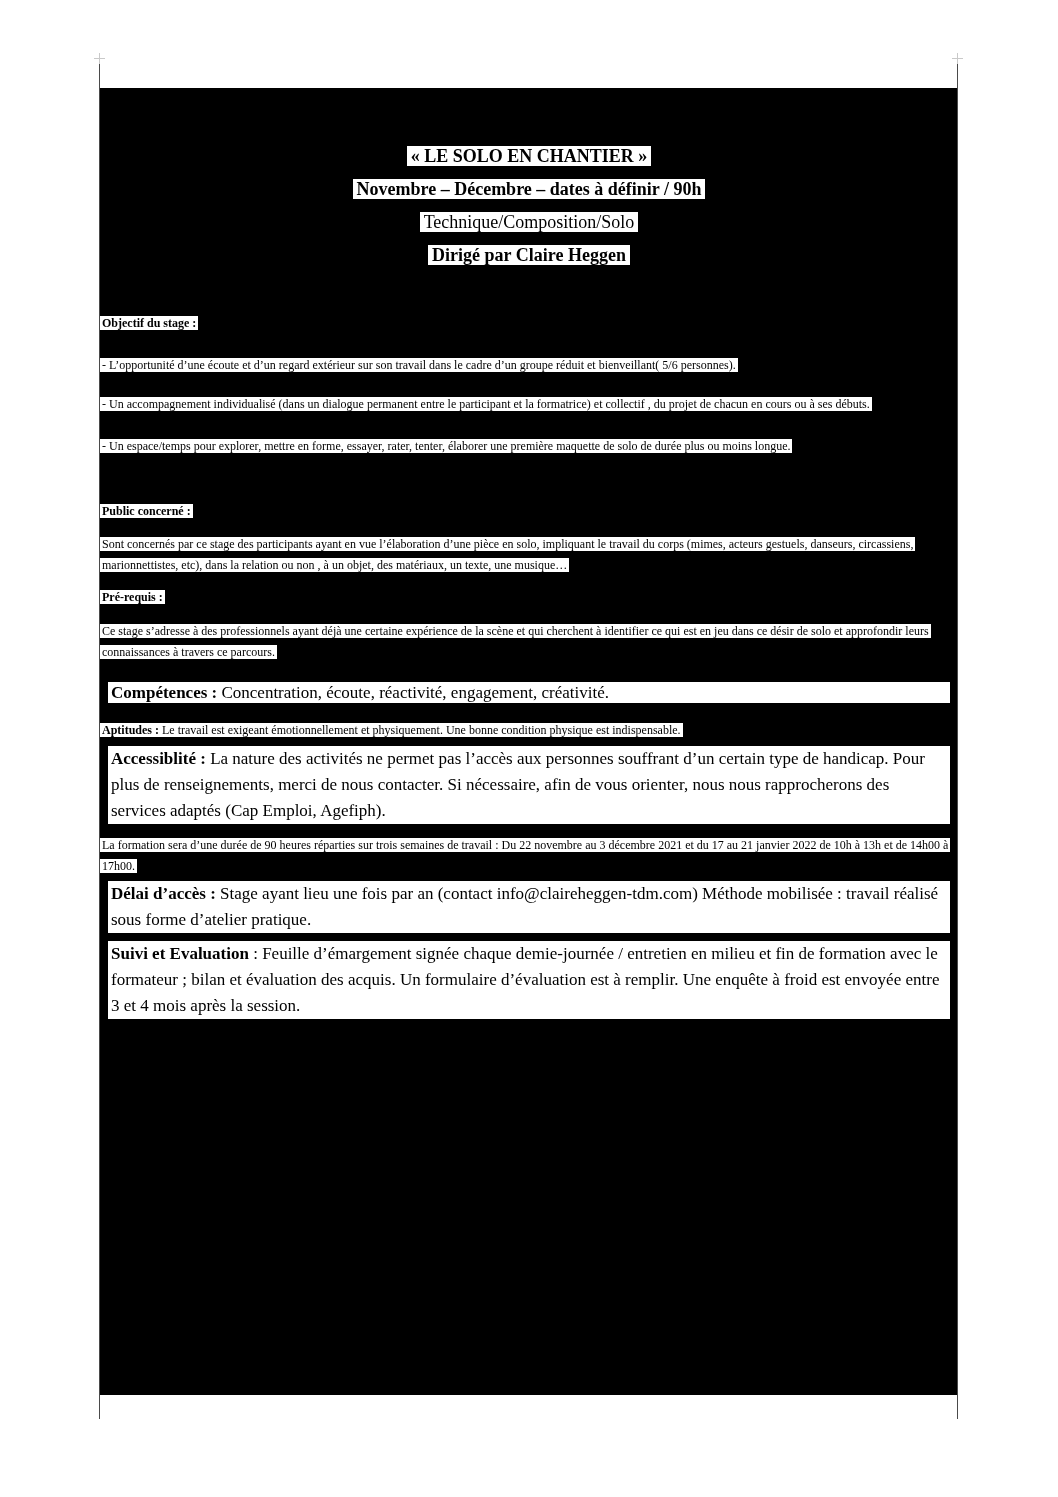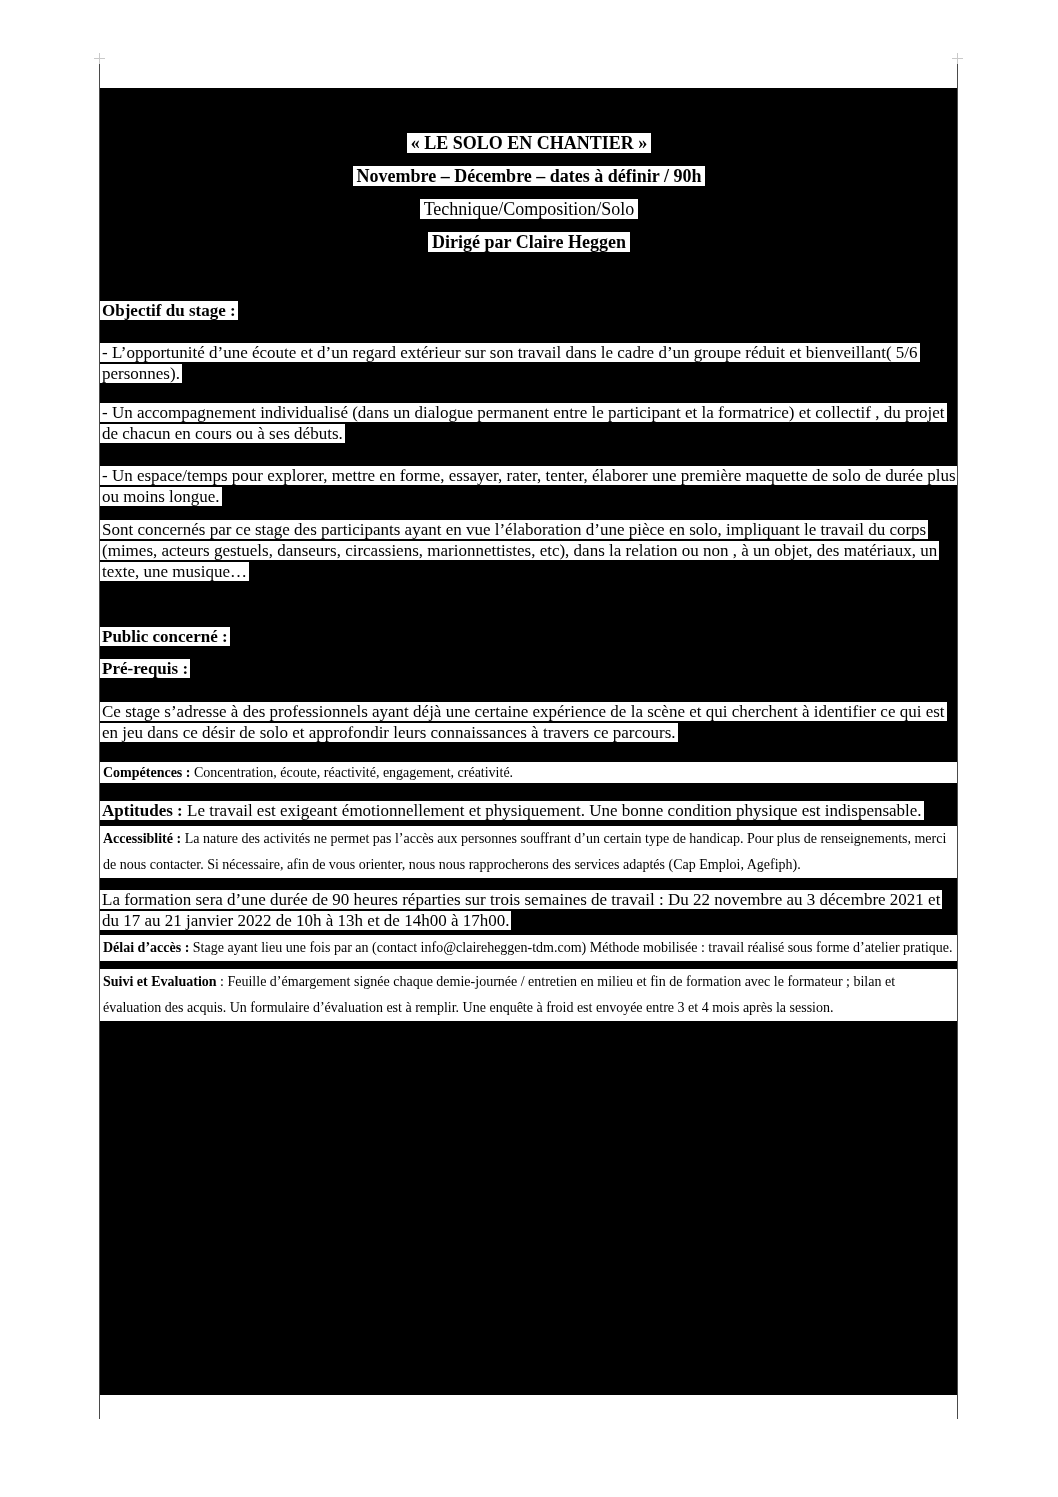--- a/index.html
+++ b/index.html
@@ -23,42 +23,42 @@
 
   
   .black-canvas {
     position: absolute; left: 100px; top: 88px;
     width: 858px; height: 1307px;
     background: #000000; color: #000000;
     overflow: hidden; z-index: 2;
   }
 
   
-  .doc-header { padding-top: 39px; }
+  .doc-header { padding-top: 52px; }
   .hd { margin: 0; text-align: center; font-size: 18px; line-height: 33px; }
   .hd .hl { padding: 0 4px; }
   .bold { font-weight: bold; }
 
   
-  .para { margin: 0; font-size: 17px; line-height: 21px; }
+  .para { margin: 0; font-size: 12px; line-height: 21px; }
   .hl {
     background: #ffffff;
     padding: 0 2px;
     -webkit-box-decoration-break: clone;
     box-decoration-break: clone;
   }
 
   
-  .white-block { background: #ffffff; font-size: 14px; padding: 0 3px; margin: 0; }
+  .white-block { background: #ffffff; font-size: 17px; padding: 0 3px; margin: 8px; }
   .lh-single { line-height: 21px; }
   .lh-wide   { line-height: 26px; }
 
   .mt-41 { margin-top: 41px; } .mt-9  { margin-top: 9px;  } .mt-21 { margin-top: 21px; }
   .mt-18 { margin-top: 18px; } .mt-20 { margin-top: 20px; } .mt-44 { margin-top: 44px; }
-  .mt-12 { margin-top: 12px; } .mt-11 { margin-top: 11px; } .mt-13 { margin-top: 22px; }
+  .mt-12 { margin-top: 12px; } .mt-11 { margin-top: 11px; } .mt-13 { margin-top: 13px; }
   .mt-19 { margin-top: 19px; } .mt-17 { margin-top: 17px; } .mt-5  { margin-top: 5px;  }
   .mt-50 { margin-top: 50px; } .mt-4  { margin-top: 4px;  } .mt-8  { margin-top: 8px;  }
 </style>
 </head>
 <body>
 
 <div class="page">
 
   <div class="black-canvas">
 
@@ -68,22 +68,22 @@
       <p class="hd"><span class="hl">Technique/Composition/Solo</span></p>
       <p class="hd"><span class="hl bold">Dirigé par Claire Heggen</span></p>
     </div>
 
     <p class="para mt-41"><span class="hl bold">Objectif du stage :</span></p>
 
     <p class="para mt-21"><span class="hl">- L’opportunité d’une écoute et d’un regard extérieur sur son travail dans le cadre d’un groupe réduit et bienveillant( 5/6 personnes).</span></p>
     <p class="para mt-18"><span class="hl">- Un accompagnement individualisé (dans un dialogue permanent entre le participant et la formatrice) et collectif , du projet de chacun en cours ou à ses débuts.</span></p>
     <p class="para mt-21"><span class="hl">- Un espace/temps pour explorer, mettre en forme, essayer, rater, tenter, élaborer une première maquette de solo de durée  plus ou moins longue.</span></p>
 
+    <p class="para mt-44"><span class="hl bold">Public concerné :</span></p>
     <p class="para mt-12"><span class="hl">Sont concernés par ce stage des participants ayant en vue l’élaboration d’une pièce en solo, impliquant le travail du corps (mimes, acteurs gestuels, danseurs, circassiens, marionnettistes, etc),  dans la relation ou non , à un objet, des matériaux, un texte,  une musique…</span></p>
-    <p class="para mt-44"><span class="hl bold">Public concerné :</span></p>
 
     <p class="para mt-11"><span class="hl bold">Pré-requis :</span></p>
     <p class="para mt-13"><span class="hl">Ce stage s’adresse à des professionnels  ayant déjà une certaine expérience de la scène et qui cherchent à identifier ce qui est en jeu dans ce désir de solo et approfondir leurs connaissances à travers ce parcours.</span></p>
 
     <p class="white-block lh-single mt-19"><b>Compétences :</b><span> Concentration, écoute, réactivité, engagement, créativité.</span></p>
 
     <p class="para mt-17"><span class="hl"><b>Aptitudes :</b><span> Le travail est exigeant émotionnellement et physiquement. Une bonne condition physique est indispensable.</span></span></p>
 
     <p class="white-block lh-wide mt-5"><b>Accessiblité :</b><span> La nature des activités ne permet pas l’accès aux personnes souffrant d’un certain type de handicap. Pour plus de renseignements, merci de nous contacter. Si nécessaire, afin de vous orienter, nous nous rapprocherons des services adaptés (Cap Emploi, Agefiph).</span></p>
 

